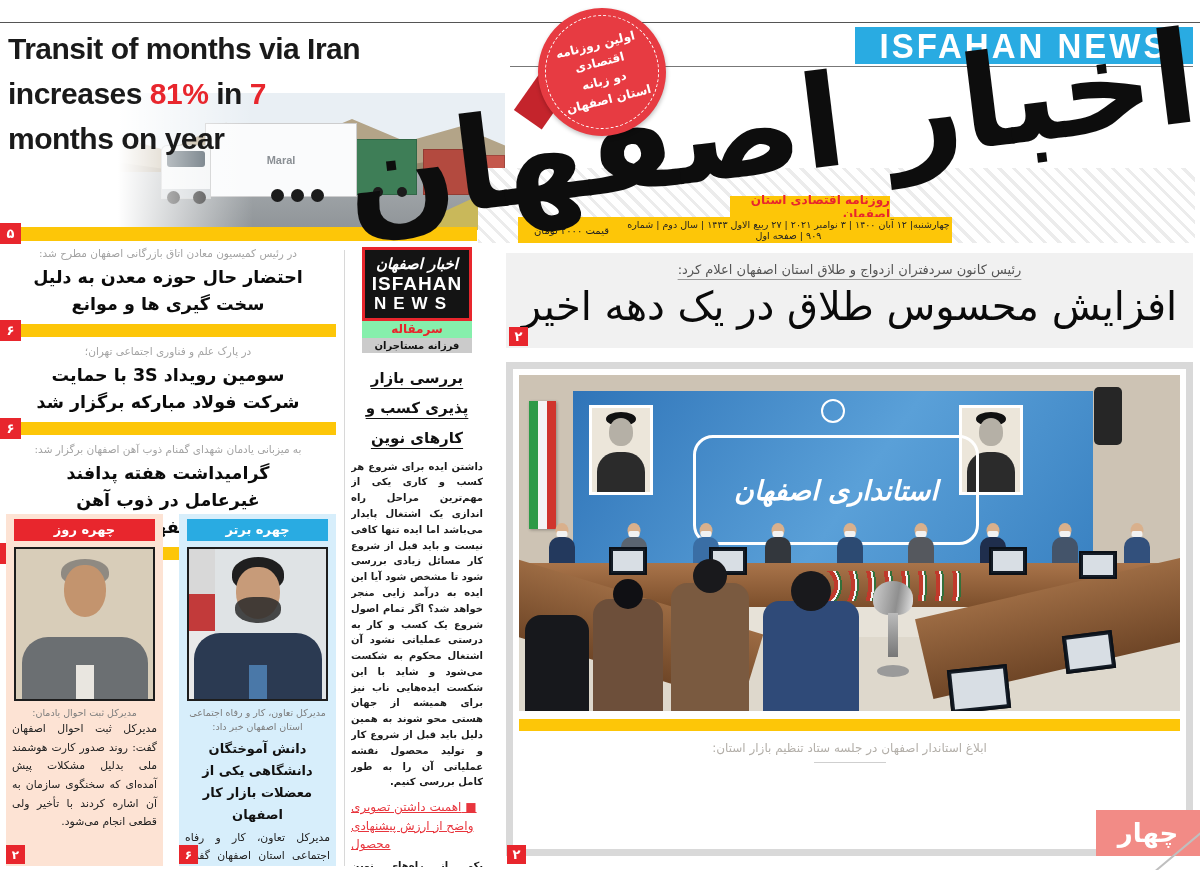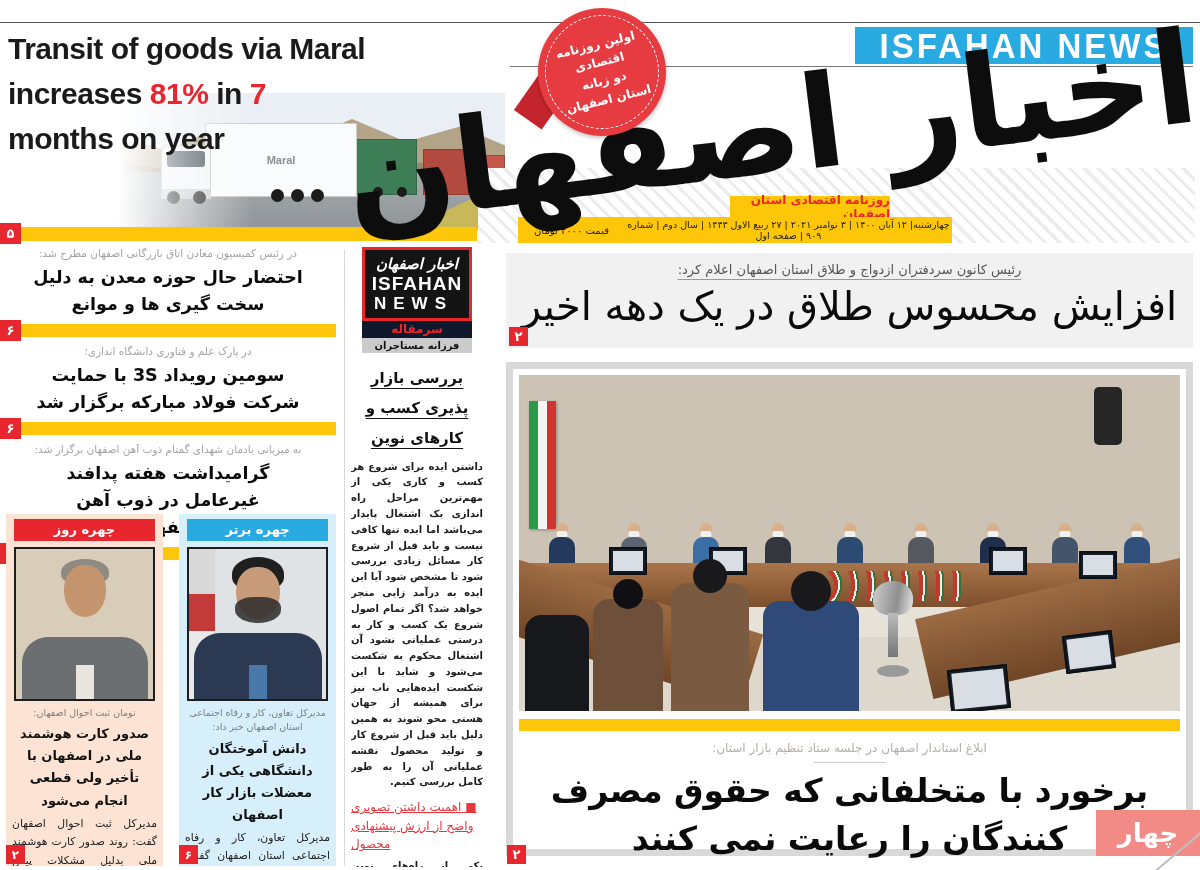--- a/index.html
+++ b/index.html
@@ -79,21 +79,21 @@
   .p-body{position:absolute;left:50%;transform:translateX(-50%);bottom:0;border-radius:26px 26px 0 0;}
   .p-shirt{position:absolute;left:50%;transform:translateX(-50%);bottom:0;width:18px;height:34px;}
   
   #divider1{left:344px;top:250px;height:616px;}
   #mid-col{left:351px;top:247px;width:132px;height:620px;overflow:hidden;}
   #ed-logo{width:104px;margin:0 auto;border:3px solid #e8262d;background:#141414;color:#fff;
     text-align:center;padding:5px 0 4px;}
   #ed-logo .fa{font-size:15px;font-style:italic;font-weight:bold;}
   #ed-logo .l1{font-family:"Liberation Sans",sans-serif;font-weight:bold;font-size:19px;letter-spacing:1px;line-height:1.15;}
   #ed-logo .l2{font-family:"Liberation Sans",sans-serif;font-weight:bold;font-size:17px;letter-spacing:7px;line-height:1.1;text-indent:7px;}
-  #ed-sec{width:110px;margin:0 auto;background:#0f172a;color:#e8262d;font-weight:bold;
+  #ed-sec{width:110px;margin:0 auto;background:#86efac;color:#e8262d;font-weight:bold;
     font-size:12px;text-align:center;height:17px;line-height:17px;}
   #ed-auth{width:110px;margin:0 auto;background:#cbcbcb;color:#111;font-size:10px;
     text-align:center;height:15px;line-height:15px;font-weight:bold;}
   #ed-hl{font-size:15px;font-weight:bold;text-align:center;line-height:2.0;margin:10px 0 6px;
     text-decoration:underline;text-underline-offset:5px;text-decoration-thickness:1px;color:#111;}
   .ed-body{font-size:10px;line-height:1.58;text-align:justify;color:#1c1c1c;font-weight:bold;}
   #ed-bullet{color:#e8353d;font-size:12px;line-height:1.55;margin:8px 0 4px;text-align:left;text-decoration:underline;}
   #ed-foot{display:flex;align-items:center;gap:5px;margin-top:10px;}
   #ed-foot .badge{width:18px;height:18px;font-size:12px;}
   #ed-foot span.t{font-size:12px;font-weight:bold;color:#3a3a3a;}
@@ -174,21 +174,21 @@
     <div class="ring"></div>
   </div>
   <div class="txt rtl" style="transform:rotate(-14deg);">
     <span>اولین روزنامه</span>
     <span>اقتصادی</span>
     <span>دو زبانه</span>
     <span>استان اصفهان</span>
   </div>
 </div>
 
-<div id="eng-headline" class="abs"><span>Transit of goods via Maral increases </span><span class="red">81%</span><span> in </span><span class="red">7</span><span> months on year</span></div>
+<div id="eng-headline" class="abs"><span>Transit of months via Iran increases </span><span class="red">81%</span><span> in </span><span class="red">7</span><span> months on year</span></div>
 
 <div id="truck-photo" class="abs">
   <div id="tp-mount"></div>
   <div id="tp-mount2"></div>
   <div id="tp-road"></div>
   <div id="tp-grass"></div>
   <div class="trailer" style="left:300px;top:46px;width:60px;height:54px;background:#3e7e57;"></div>
   <div class="trailer" style="left:368px;top:56px;width:44px;height:44px;background:#b34a3f;"></div>
   <div class="trailer" style="left:418px;top:62px;width:30px;height:36px;background:#c4574b;"></div>
   <div class="trailer" style="left:150px;top:30px;width:150px;height:72px;background:#fafbfc;display:flex;align-items:center;justify-content:center;">
@@ -214,21 +214,21 @@
 
 <div id="left-col" class="abs rtl">
   <div>
     <div class="kicker">در رئیس کمیسیون معادن اتاق بازرگانی اصفهان مطرح شد:</div>
     <div class="nhl">احتضار حال حوزه معدن به دلیل سخت گیری ها و موانع</div>
     <div class="ybar sep">
       <div class="badge" style="position:absolute;left:0;top:-4px;">۶</div>
     </div>
   </div>
   <div>
-    <div class="kicker">در پارک علم و فناوری دانشگاه اندازی؛</div>
+    <div class="kicker">در پارک علم و فناوری اجتماعی تهران؛</div>
     <div class="nhl" style="margin-left:34px;margin-right:34px;">سومین رویداد 3S با حمایت شرکت فولاد مبارکه برگزار شد</div>
     <div class="ybar sep">
       <div class="badge" style="position:absolute;left:0;top:-4px;">۶</div>
     </div>
   </div>
   <div>
     <div class="kicker">به میزبانی یادمان شهدای گمنام ذوب آهن اصفهان برگزار شد:</div>
     <div class="nhl" style="margin-left:44px;margin-right:44px;">گرامیداشت هفته پدافند غیرعامل در ذوب آهن اصفهان</div>
     <div class="ybar sep">
       <div class="badge" style="position:absolute;left:0;top:-4px;">۶</div>
@@ -253,22 +253,21 @@
     <div class="badge">۶</div>
   </div>
   <div class="card" style="background:#fde3d4;">
     <div class="hdr" style="background:#e8262d;">چهره روز</div>
     <div class="photo" style="background:#d8cdb9;">
       <div class="p-hair" style="top:10px;width:48px;height:26px;background:#8f8a82;"></div>
       <div class="p-face" style="top:16px;width:42px;height:52px;background:#c3946e;"></div>
       <div class="p-body" style="width:126px;height:62px;background:#6b6f72;"></div>
       <div class="p-shirt" style="background:#e9e6e0;"></div>
     </div>
-    <div class="ck">تومان ثبت احوال اصفهان:</div>
-    <div class="chl">صدور کارت هوشمند ملی در اصفهان با تأخیر ولی قطعی انجام می‌شود</div>
+    <div class="ck">مدیرکل ثبت احوال یادمان:</div>
     <div class="cbody">مدیرکل ثبت احوال اصفهان گفت: روند صدور کارت هوشمند ملی بدلیل مشکلات پیش آمده‌ای که سخنگوی سازمان به آن اشاره کردند با تأخیر ولی قطعی انجام می‌شود.</div>
     <div class="badge">۲</div>
   </div>
 </div>
 
 <div id="divider1" class="vline"></div>
 <div id="mid-col" class="abs rtl">
   <div id="ed-logo">
     <div class="fa">اخبار اصفهان</div>
     <div class="l1">ISFAHAN</div>
@@ -291,20 +290,36 @@
 <div id="main-story" class="abs rtl">
   <div id="ms-kicker">
     <span>رئیس کانون سردفتران ازدواج و طلاق استان اصفهان اعلام کرد:</span>
   </div>
   <div id="ms-hl">افزایش محسوس طلاق در یک دهه اخیر</div>
 </div>
 <div class="badge abs" style="left:509px;top:327px;width:19px;height:19px;">۲</div>
 
 <div id="frame" class="abs">
   <div id="meeting">
+    <div id="banner">
+      <div class="portrait" style="left:16px;">
+        <div class="port-turban"></div>
+        <div class="port-head"></div>
+        <div class="port-robe"></div>
+      </div>
+      <div class="portrait" style="right:70px;">
+        <div class="port-turban"></div>
+        <div class="port-head"></div>
+        <div class="port-robe"></div>
+      </div>
+      <div style="position:absolute;left:50%;top:8px;transform:translateX(-50%);width:20px;height:20px;border:2px solid #fff;border-radius:50%;"></div>
+      <div id="b-frame" class="rtl">
+        <span>استانداری اصفهان</span>
+      </div>
+    </div>
     <div id="m-flag">
       <i style="background:#2d9a47;"></i>
       <i style="background:#f4f4f4;"></i>
       <i style="background:#d0342c;"></i>
     </div>
     <div id="speaker"></div>
     <div id="m-people">
       <div class="mp">
           <div class="h"></div>
           <div class="mask"></div>
@@ -391,18 +406,17 @@
     <div class="fg" style="left:152px;bottom:0;width:78px;height:128px;background:#7a5a40;">
         <div class="hd" style="top:-24px;width:34px;height:34px;"></div>
       </div>
     <div class="fg" style="left:244px;bottom:0;width:96px;height:110px;background:#2f4a78;">
         <div class="hd" style="top:-30px;width:40px;height:40px;"></div>
       </div>
   </div>
   <div id="ybar2"></div>
   <div id="caption" class="rtl">ابلاغ استاندار اصفهان در جلسه ستاد تنظیم بازار استان:</div>
   <div id="cap-rule"></div>
-  <div id="bottom-hl" class="rtl">برخورد با متخلفانی که حقوق مصرف کنندگان را رعایت نمی کنند</div>
 </div>
 <div class="badge abs" style="left:507px;top:845px;width:19px;height:19px;">۲</div>
 
 <div id="corner-mark" class="abs rtl">چهار</div>
 <div id="fold" class="abs"></div>
 
 </body></html>

